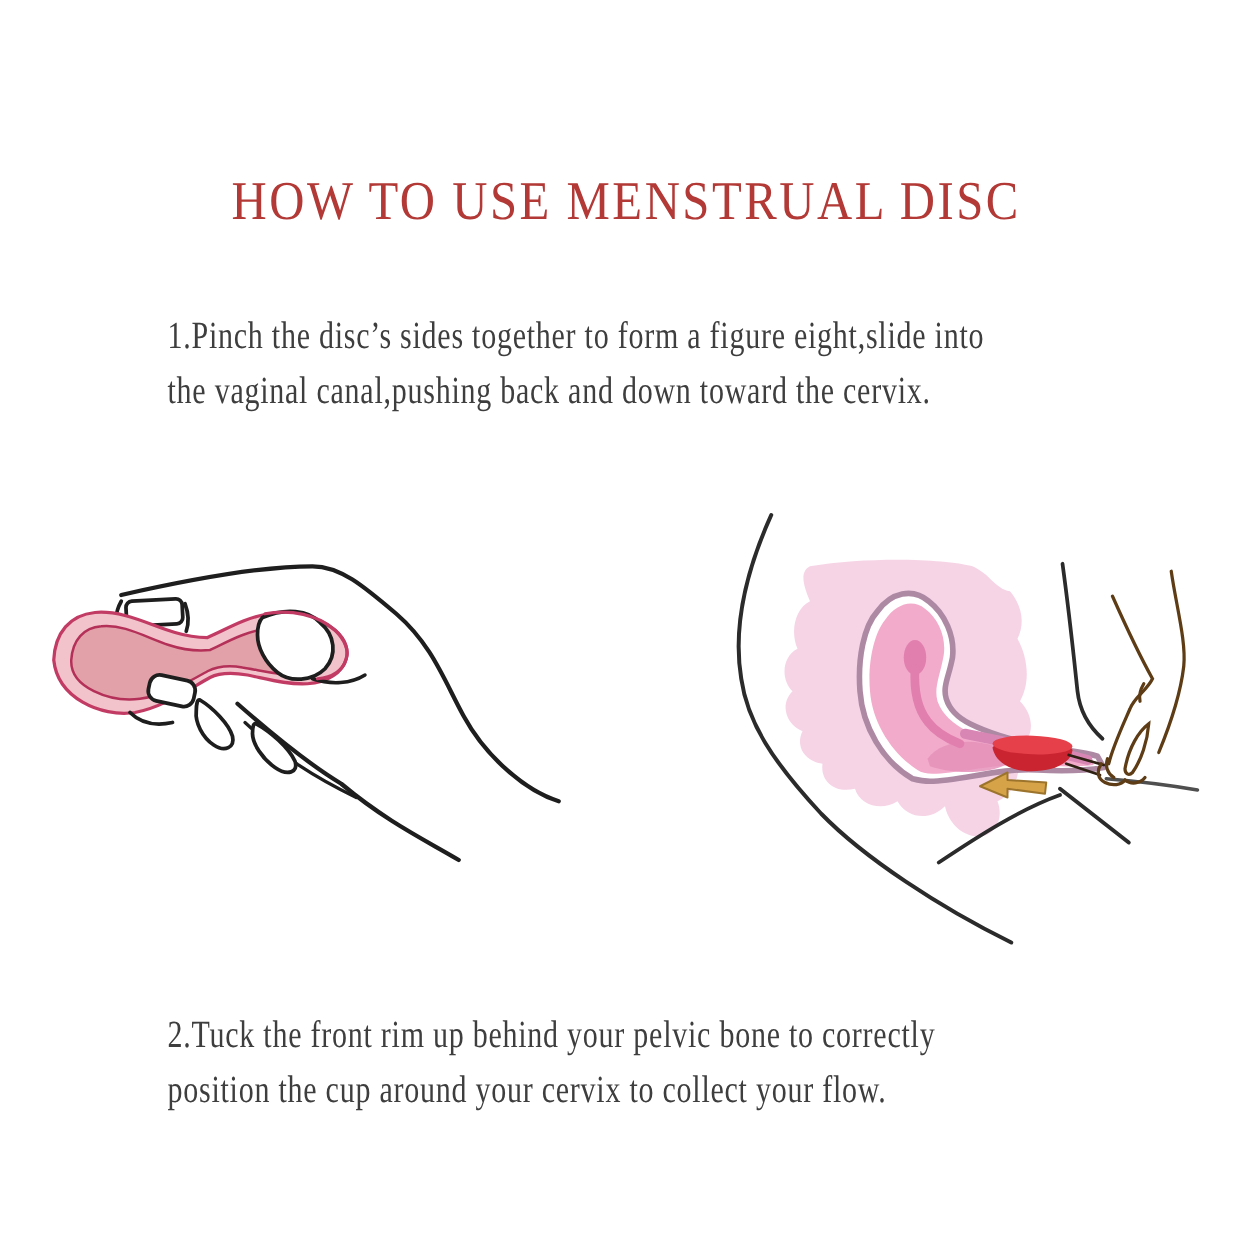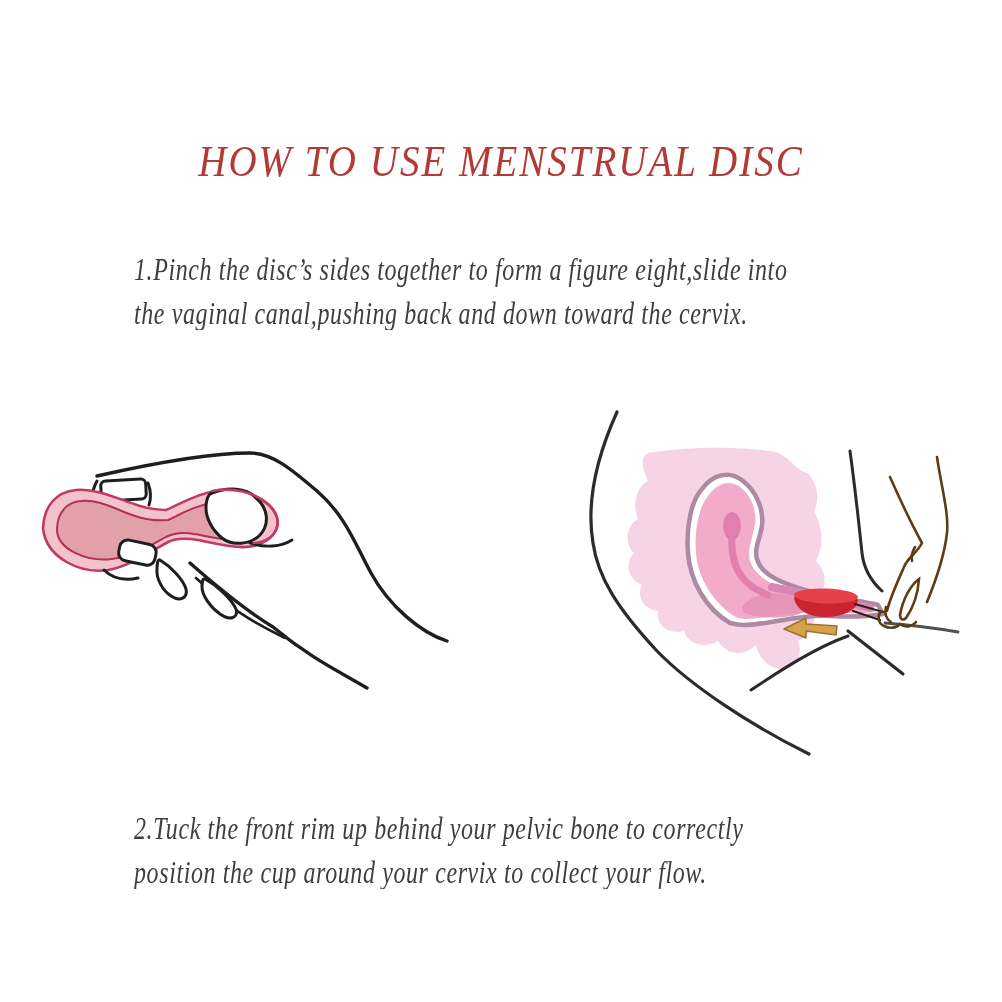--- a/index.html
+++ b/index.html
@@ -3,21 +3,21 @@
 <meta charset="utf-8">
 <style>
   html,body{margin:0;padding:0;}
   body{
     width:1002px;height:1002px;
     background:#ffffff;
     position:relative;
     overflow:hidden;
     font-family:"Liberation Serif", serif;
   }
-  .canvas{position:absolute;inset:0;font-style:italic;}
+  .canvas{position:absolute;inset:0;}
   .title{
     position:absolute;top:136px;left:0;width:100%;
     margin:0;text-align:center;
     font-size:39px;font-weight:400;color:#b23936;
     letter-spacing:2px;white-space:nowrap;
     transform:scaleY(1.12);transform-origin:50% 0;
   }
   .step{
     position:absolute;left:134px;
     font-size:24px;letter-spacing:0.6px;line-height:34px;

